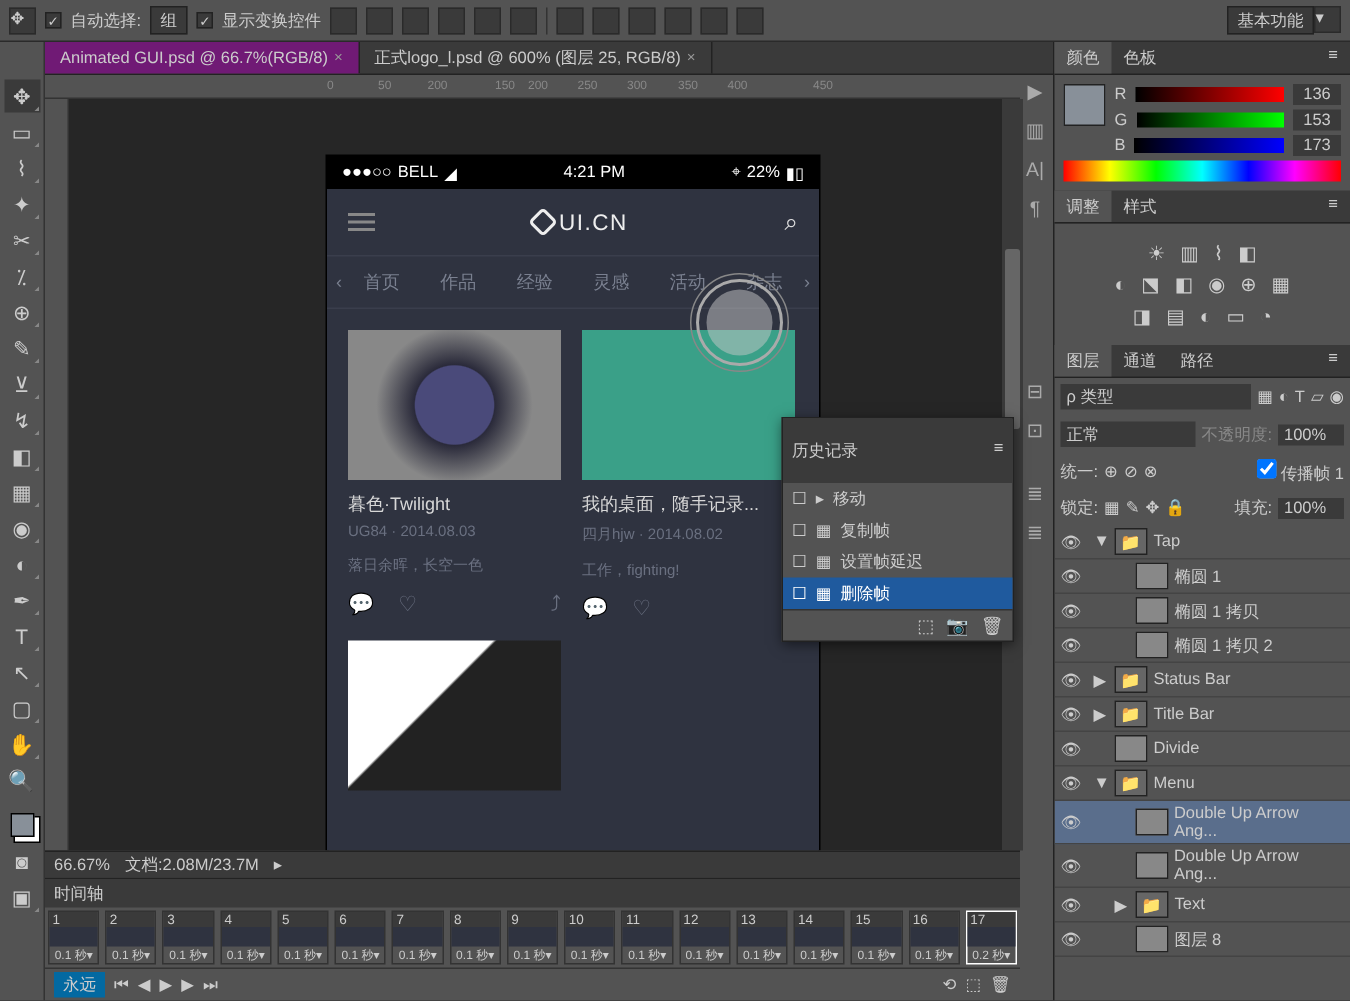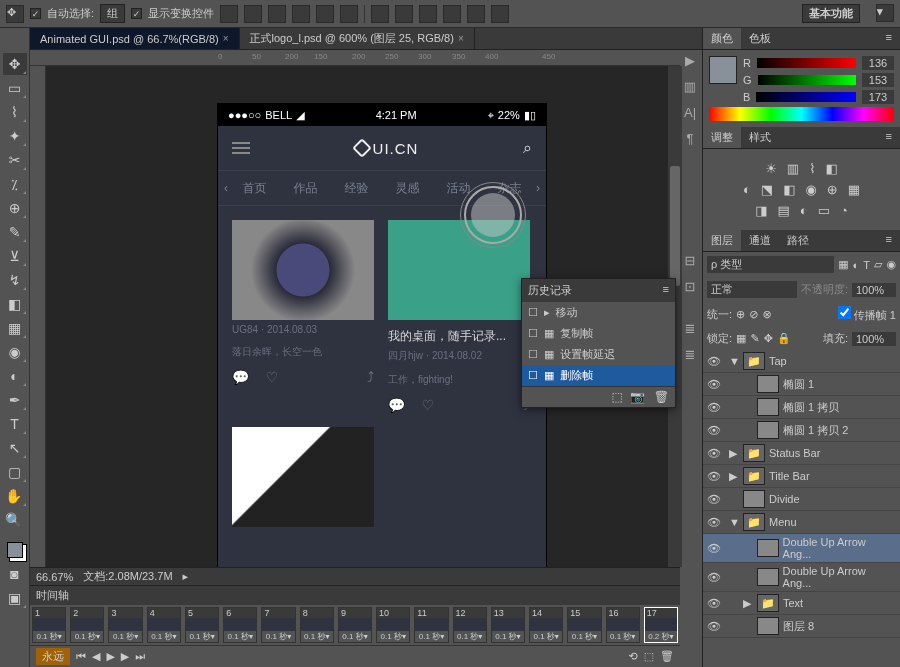--- a/index.html
+++ b/index.html
@@ -3,26 +3,26 @@
 <meta charset="utf-8">
 <style>
 * { margin:0; padding:0; box-sizing:border-box; font-family:"Microsoft YaHei",Arial,sans-serif; }
 body { background:#535353; color:#ccc; font-size:11px; width:900px; height:667px; overflow:hidden; position:relative; }
 
 
 .optbar { height:28px; background:#535353; border-bottom:1px solid #2a2a2a; display:flex; align-items:center; padding:0 6px; gap:6px; }
 .optbar .sel { background:#3a3a3a; border:1px solid #222; padding:1px 6px; font-size:11px; color:#ccc; }
 .optbar .chk { width:11px; height:11px; background:#3a3a3a; border:1px solid #222; display:inline-flex; align-items:center; justify-content:center; font-size:9px; }
 .optbar .ic { width:18px; height:18px; background:#3a3a3a; border:1px solid #2a2a2a; }
-.optbar .right { margin-left:auto; display:flex; gap:16px;font-weight:bold; }
+.optbar .right { margin-left:auto; display:flex; gap:0; }
 
 
 .tabrow { height:22px; background:#3a3a3a; display:flex; align-items:stretch; border-bottom:1px solid #222; padding-left:30px; }
 .tabrow .tab { padding:3px 10px; font-size:11px; color:#ccc; border-right:1px solid #222; display:flex; align-items:center; gap:4px; }
-.tabrow .tab.active { background:#0f172a; }
+.tabrow .tab.active { background:#701a75; }
 .tabrow .x { font-size:10px; color:#999; }
 
 
 .ruler-h { height:16px; background:#535353; border-bottom:1px solid #333; position:relative; margin-left:30px; margin-right:220px; overflow:hidden; font-size:8px; color:#888; }
 .ruler-h span { position:absolute; top:2px; }
 
 
 .toolbox { position:absolute; left:0; top:28px; bottom:0; width:30px; background:#535353; border-right:1px solid #333; display:flex; flex-direction:column; padding-top:2px; }
 .toolbox .t { width:24px; height:22px; margin:1px auto; display:flex; align-items:center; justify-content:center; font-size:14px; color:#ccc; cursor:pointer; position:relative; }
 .toolbox .t.sel { background:#3a3a3a; }
@@ -51,21 +51,21 @@
 .card { width:142px; }
 .card .img { width:142px; height:100px; background:#666; }
 .card .ttl { color:#d7d7d7; font-size:12px; margin-top:8px; white-space:nowrap; overflow:hidden; text-overflow:ellipsis; }
 .card .meta { color:#6a7080; font-size:10px; margin-top:4px; }
 .card .desc { color:#6a7080; font-size:10px; margin-top:10px; }
 .card .acts { display:flex; gap:16px; margin-top:10px; color:#6a7080; font-size:14px; }
 .card .acts .sh { margin-left:auto; }
 
 
 .history { position:absolute; left:521px; top:278px; width:155px; background:#535353; border:1px solid #222; box-shadow:0 2px 8px rgba(0,0,0,.5); z-index:5; }
-.history .hd { background:#3a3a3a; padding:4px 6px; font-size:11px; display:flex; justify-content:space-between; }
+.history .hd { background:#3a3a3a; padding:14px 6px; font-size:11px; display:flex; justify-content:space-between; }
 .history .row { display:flex; align-items:center; gap:6px; padding:3px 6px; font-size:11px; }
 .history .row.sel { background:#1f5a9e; color:#fff; }
 .history .ft { display:flex; justify-content:flex-end; gap:8px; padding:3px 6px; border-top:1px solid #333; }
 .history .ft span { font-size:12px; }
 
 
 .rdock { position:absolute; right:198px; top:50px; width:22px; display:flex; flex-direction:column; gap:6px; }
 .rdock .ic { width:20px; height:20px; display:flex; align-items:center; justify-content:center; color:#aaa; font-size:13px; }
 
 .rpanel { position:absolute; right:0; top:28px; bottom:0; width:198px; background:#535353; border-left:1px solid #222; display:flex; flex-direction:column; font-size:11px; }
@@ -100,21 +100,21 @@
 .statusrow { position:absolute; left:30px; right:220px; bottom:82px; height:18px; background:#3a3a3a; display:flex; align-items:center; gap:10px; padding:0 6px; border-top:1px solid #222; }
 .timeline { position:absolute; left:30px; right:220px; bottom:0; height:82px; background:#535353; border-top:1px solid #222; display:flex; flex-direction:column; }
 .timeline .hd { background:#3a3a3a; padding:2px 6px; }
 .timeline .frames { flex:1; display:flex; overflow-x:auto; }
 .frame { width:38px; border:1px solid #333; margin:2px; display:flex; flex-direction:column; align-items:center; }
 .frame .num { font-size:9px; background:#3a3a3a; width:100%; text-align:left; padding:0 2px; }
 .frame .fimg { flex:1; width:100%; background:#2f3340; }
 .frame .dur { font-size:8px; color:#ccc; }
 .frame.sel { border-color:#fff; }
 .timeline .play { display:flex; align-items:center; gap:6px; padding:2px 6px; border-top:1px solid #333; }
-.timeline .play .sel { background:#a16207; padding:1px 6px; }
+.timeline .play .sel { background:#0369a1; padding:1px 6px; }
 
 
 .scrollv { position:absolute; right:218px; top:66px; bottom:100px; width:14px; background:#3a3a3a; }
 .scrollv .thumb { position:absolute; top:100px; height:120px; left:2px; right:2px; background:#666; border-radius:2px; }
 </style>
 </head>
 <body>
 
 <div class="optbar">
   <div class="ic">✥</div>
@@ -180,21 +180,21 @@
   <div class="tab">
       <span>正式logo_l.psd @ 600% (图层 25, RGB/8)</span>
       <span class="x">×</span>
     </div>
 </div>
 
 <div class="ruler-h">
   <span style="left:188px">0</span>
   <span style="left:222px">50</span>
   <span style="left:255px">200</span>
-  <span style="left:284px">150</span>
+  <span style="left:300px">150</span>
   <span style="left:322px">200</span>
   <span style="left:355px">250</span>
   <span style="left:388px">300</span>
   <span style="left:422px">350</span>
   <span style="left:455px">400</span>
   <span style="left:512px">450</span>
 </div>
 
 <div class="canvas-wrap">
   <div class="rulerv"></div>
@@ -233,20 +233,21 @@
       <span class="mi">活动</span>
       <span class="mi">杂志</span>
       <span class="arr">›</span>
     </div>
     <div class="tap-circle">
         <div class="inner"></div>
       </div>
     <div class="grid">
       <div class="card">
         <div class="img" style="background:radial-gradient(circle at 50% 50%,#4a4a7a 30%,#2a2a3a 31%,#888 60%)"></div>
+        <div class="ttl">暮色·Twilight</div>
         <div class="meta">UG84 · 2014.08.03</div>
         <div class="desc">落日余晖，长空一色</div>
         <div class="acts">
             <span>💬</span>
             <span>♡</span>
             <span class="sh">⤴</span>
           </div>
       </div>
       <div class="card">
         <div class="img" style="background:#3aa088"></div>

